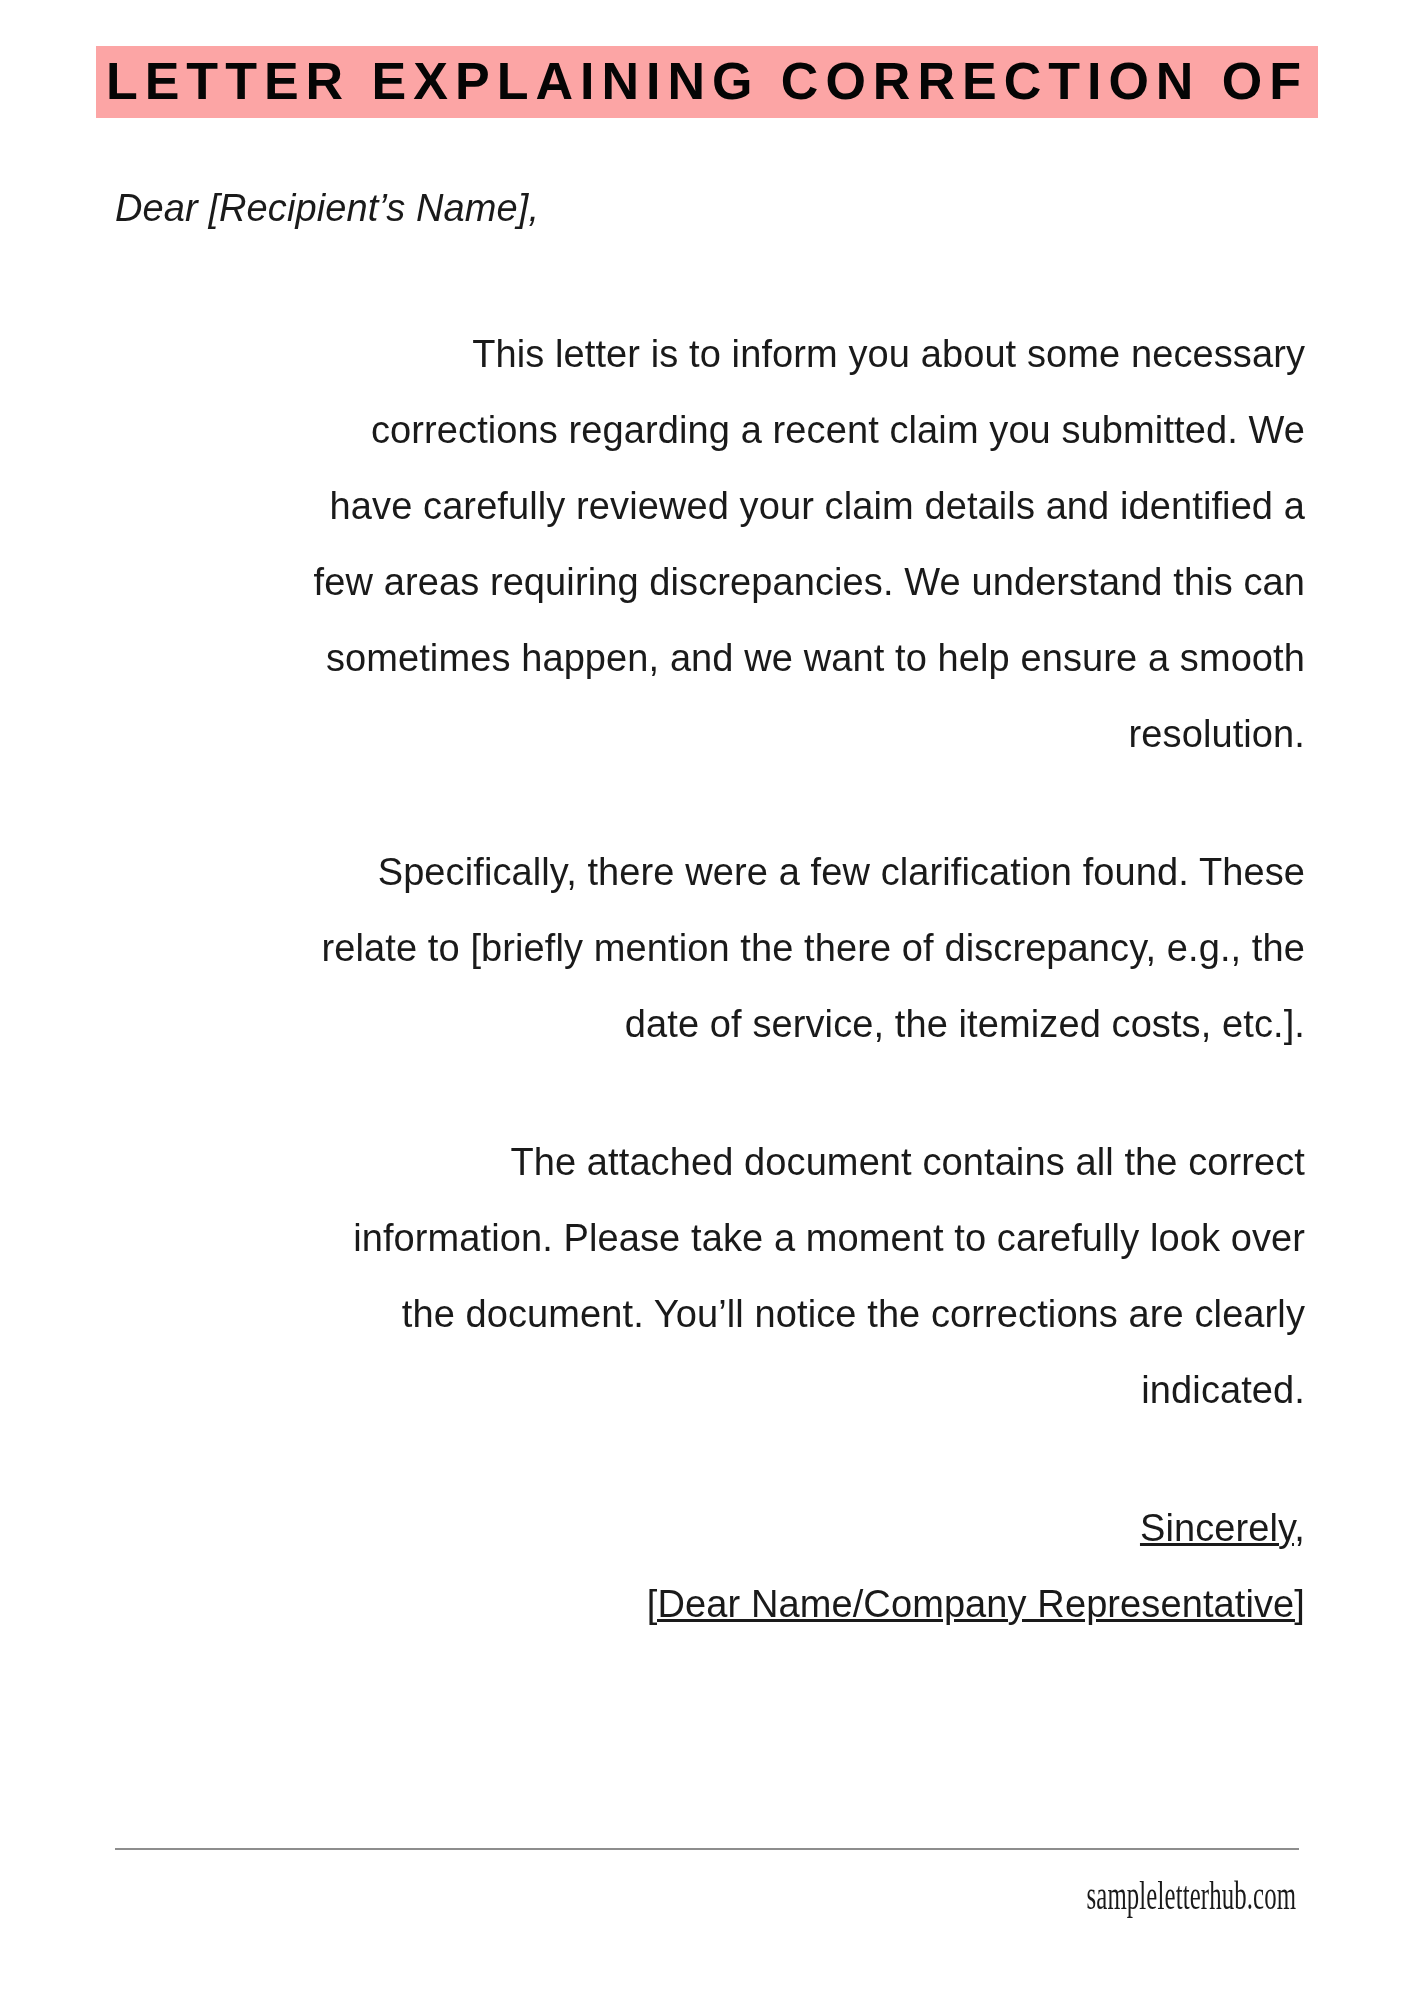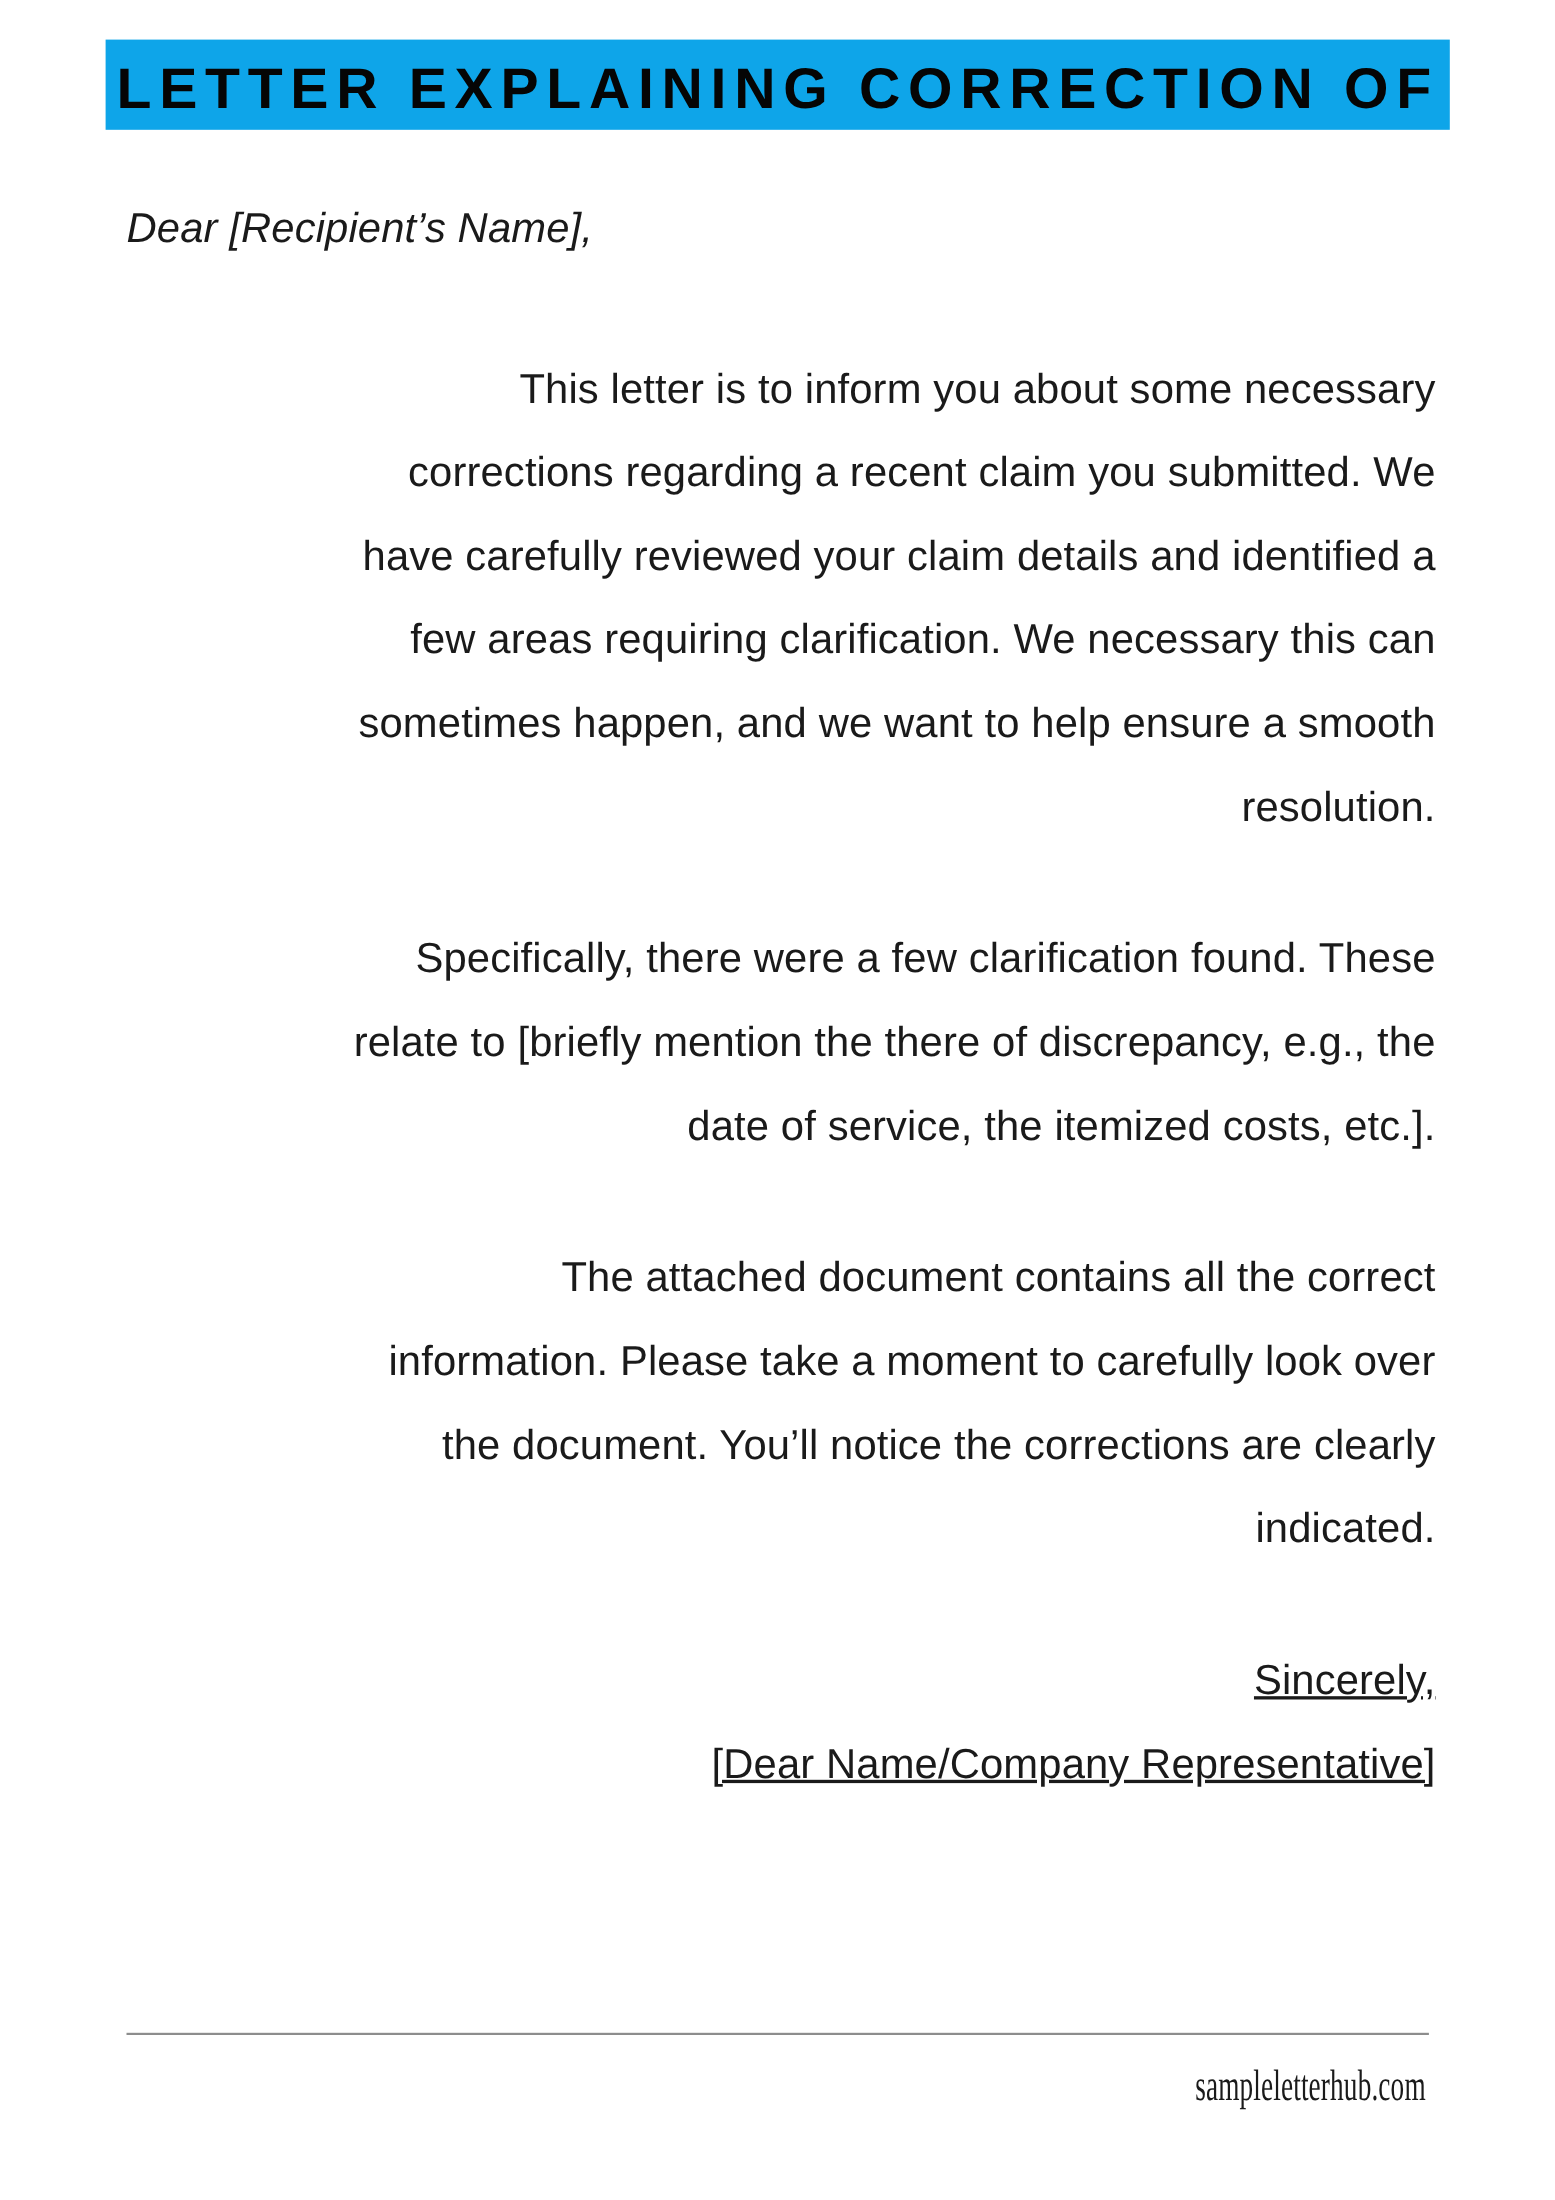--- a/index.html
+++ b/index.html
@@ -36,24 +36,24 @@
     font-weight: 700;
     font-size: 52px;
     letter-spacing: 7px;
     text-transform: uppercase;
     color: #050505;
     line-height: 1.30;
     margin: 0;
     white-space: nowrap;
   }
   .title-line > .hl {
-    background-color: #0ea5e9;
+    background-color: #fca5a5;
     box-decoration-break: clone;
     -webkit-box-decoration-break: clone;
-    padding: 16px 10px 8px 10px;
+    padding: 6px 10px 8px 10px;
   }
 
   
   .body-block {
     margin-top: 54px;
     padding-left: 115px;
     padding-right: 100px;
   }
   .para {
     font-family: "Liberation Sans Narrow", "Liberation Sans", sans-serif;
@@ -117,21 +117,21 @@
   </div>
 
   <div class="body-block">
 
     <p class="para salutation">Dear [Recipient’s Name],</p>
 
     <p class="para">
       <span class="ln">This letter is to inform you about some necessary</span>
       <span class="ln">corrections regarding a recent claim you submitted. We</span>
       <span class="ln">have carefully reviewed your claim details and identified a</span>
-      <span class="ln">few areas requiring clarification. We necessary this can</span>
+      <span class="ln">few areas requiring discrepancies. We understand this can</span>
       <span class="ln">sometimes happen, and we want to help ensure a smooth</span>
       <span class="ln">resolution.</span>
     </p>
 
     <p class="para">
       <span class="ln">Specifically, there were a few clarification found. These</span>
       <span class="ln">relate to [briefly mention the there of discrepancy, e.g., the</span>
       <span class="ln">date of service, the itemized costs, etc.].</span>
     </p>
 

